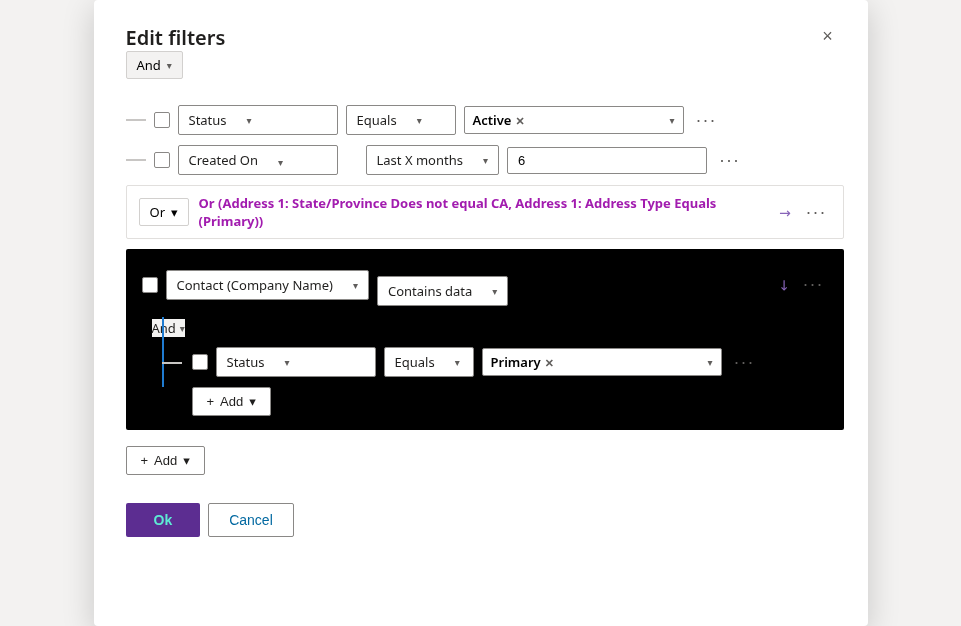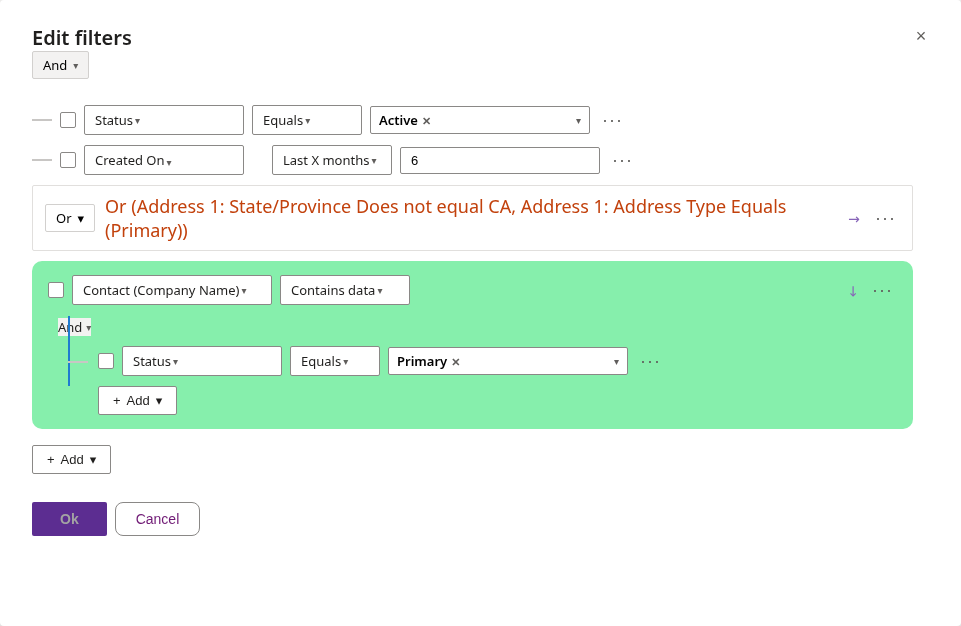--- a/index.html
+++ b/index.html
@@ -7,25 +7,25 @@
       font-family: 'Segoe UI', system-ui, sans-serif;
       font-size: 14px;
       background: #f3f2f1;
       display: flex;
       align-items: center;
       justify-content: center;
       min-height: 100vh;
     }
     .dialog {
       background: #fff;
-      width: 961px;
+      width: 774px;
       min-height: 626px;
       border-radius: 4px;
       box-shadow: 0 8px 32px rgba(0,0,0,0.18);
-      padding: 24px 48px 32px 32px;
+      padding: 24px 24px 32px 32px;
       position: relative;
     }
     .dialog-title {
       font-size: 20px;
       font-weight: 600;
       color: #201f1e;
       margin-bottom: 20px;
     }
     .close-btn {
       position: absolute;
@@ -89,21 +89,21 @@
       flex-shrink: 0;
     }
     .select-field {
       display: inline-flex;
       align-items: center;
       border: 1px solid #8a8886;
       border-radius: 2px;
       padding: 5px 10px;
       background: #fff;
       cursor: pointer;
-      gap: 2px;
+      gap: 20px;
       font-size: 13px;
       color: #201f1e;
     }
     .select-field .chevron { font-size: 10px; color: #605e5c; }
     .field-status { min-width: 160px; }
     .field-operator { min-width: 110px; }
     .field-createdon { min-width: 160px; align-items: flex-end; }
     .field-lastx { min-width: 120px; margin-left: 20px; }
 
     
@@ -170,36 +170,37 @@
       align-items: flex-start;
       border: 1px solid #d2d0ce;
       border-radius: 2px;
       padding: 4px 10px;
       font-size: 13px;
       cursor: pointer;
       gap: 6px;
       background: #fff;
     }
     .or-group-text {
-      font-size: 18px;
-      color: #c2410c;
+      font-size: 13px;
+      color: #a21caf;
       flex: 1;
+      font-weight: bold;
     }
     .expand-icon {
       color: #8764b8;
       font-size: 14px;
       cursor: pointer;
       transform: rotate(45deg);
       display: inline-block;
     }
 
     
     .nested-group {
-      background: #86efac;
-      border-radius: 10px;
+      background: #000000;
+      border-radius: 2px;
       padding: 14px 16px 14px 16px;
       margin-bottom: 10px;
       position: relative;
     }
     .nested-group-header {
       display: flex;
       align-items: center;
       gap: 8px;
       margin-bottom: 12px;
     }
@@ -241,33 +242,33 @@
     }
 
     
     .dialog-footer {
       display: flex;
       gap: 8px;
       margin-top: 28px;
     }
     .btn-ok {
       background: #5c2d91;
-      color: #a3a3a3;
+      color: #5eead4;
       border: none;
       border-radius: 2px;
       padding: 8px 28px;
       font-size: 14px;
       font-weight: 600;
       cursor: pointer;
     }
     .btn-cancel {
       background: #fff;
-      color: #701a75;
+      color: #0369a1;
       border: 1px solid #8a8886;
-      border-radius: 8px;
+      border-radius: 2px;
       padding: 8px 20px;
       font-size: 14px;
       cursor: pointer;
     }
   </style>
 </head>
 <body>
 
 <div class="dialog">
 
@@ -334,21 +335,21 @@
 
   
   <div class="nested-group" style="position: relative;">
 
     <div class="nested-group-header">
       <div class="row-checkbox"></div>
       <div class="select-field" style="min-width:200px;">
         <span>Contact (Company Name)</span>
         <span class="chevron">▾</span>
       </div>
-      <div class="select-field" style="min-width:130px;">
+      <div class="select-field" style="min-width:130px;margin-top:13px;">
         <span>Contains data</span>
         <span class="chevron">▾</span>
       </div>
       <span style="margin-left: auto;" class="collapse-icon">↙</span>
       <button class="more-btn">···</button>
     </div>
 
     <div style="margin-bottom: 10px; margin-left: 10px; position: relative;">
       <div class="nested-and-badge">
         <span>And</span>

